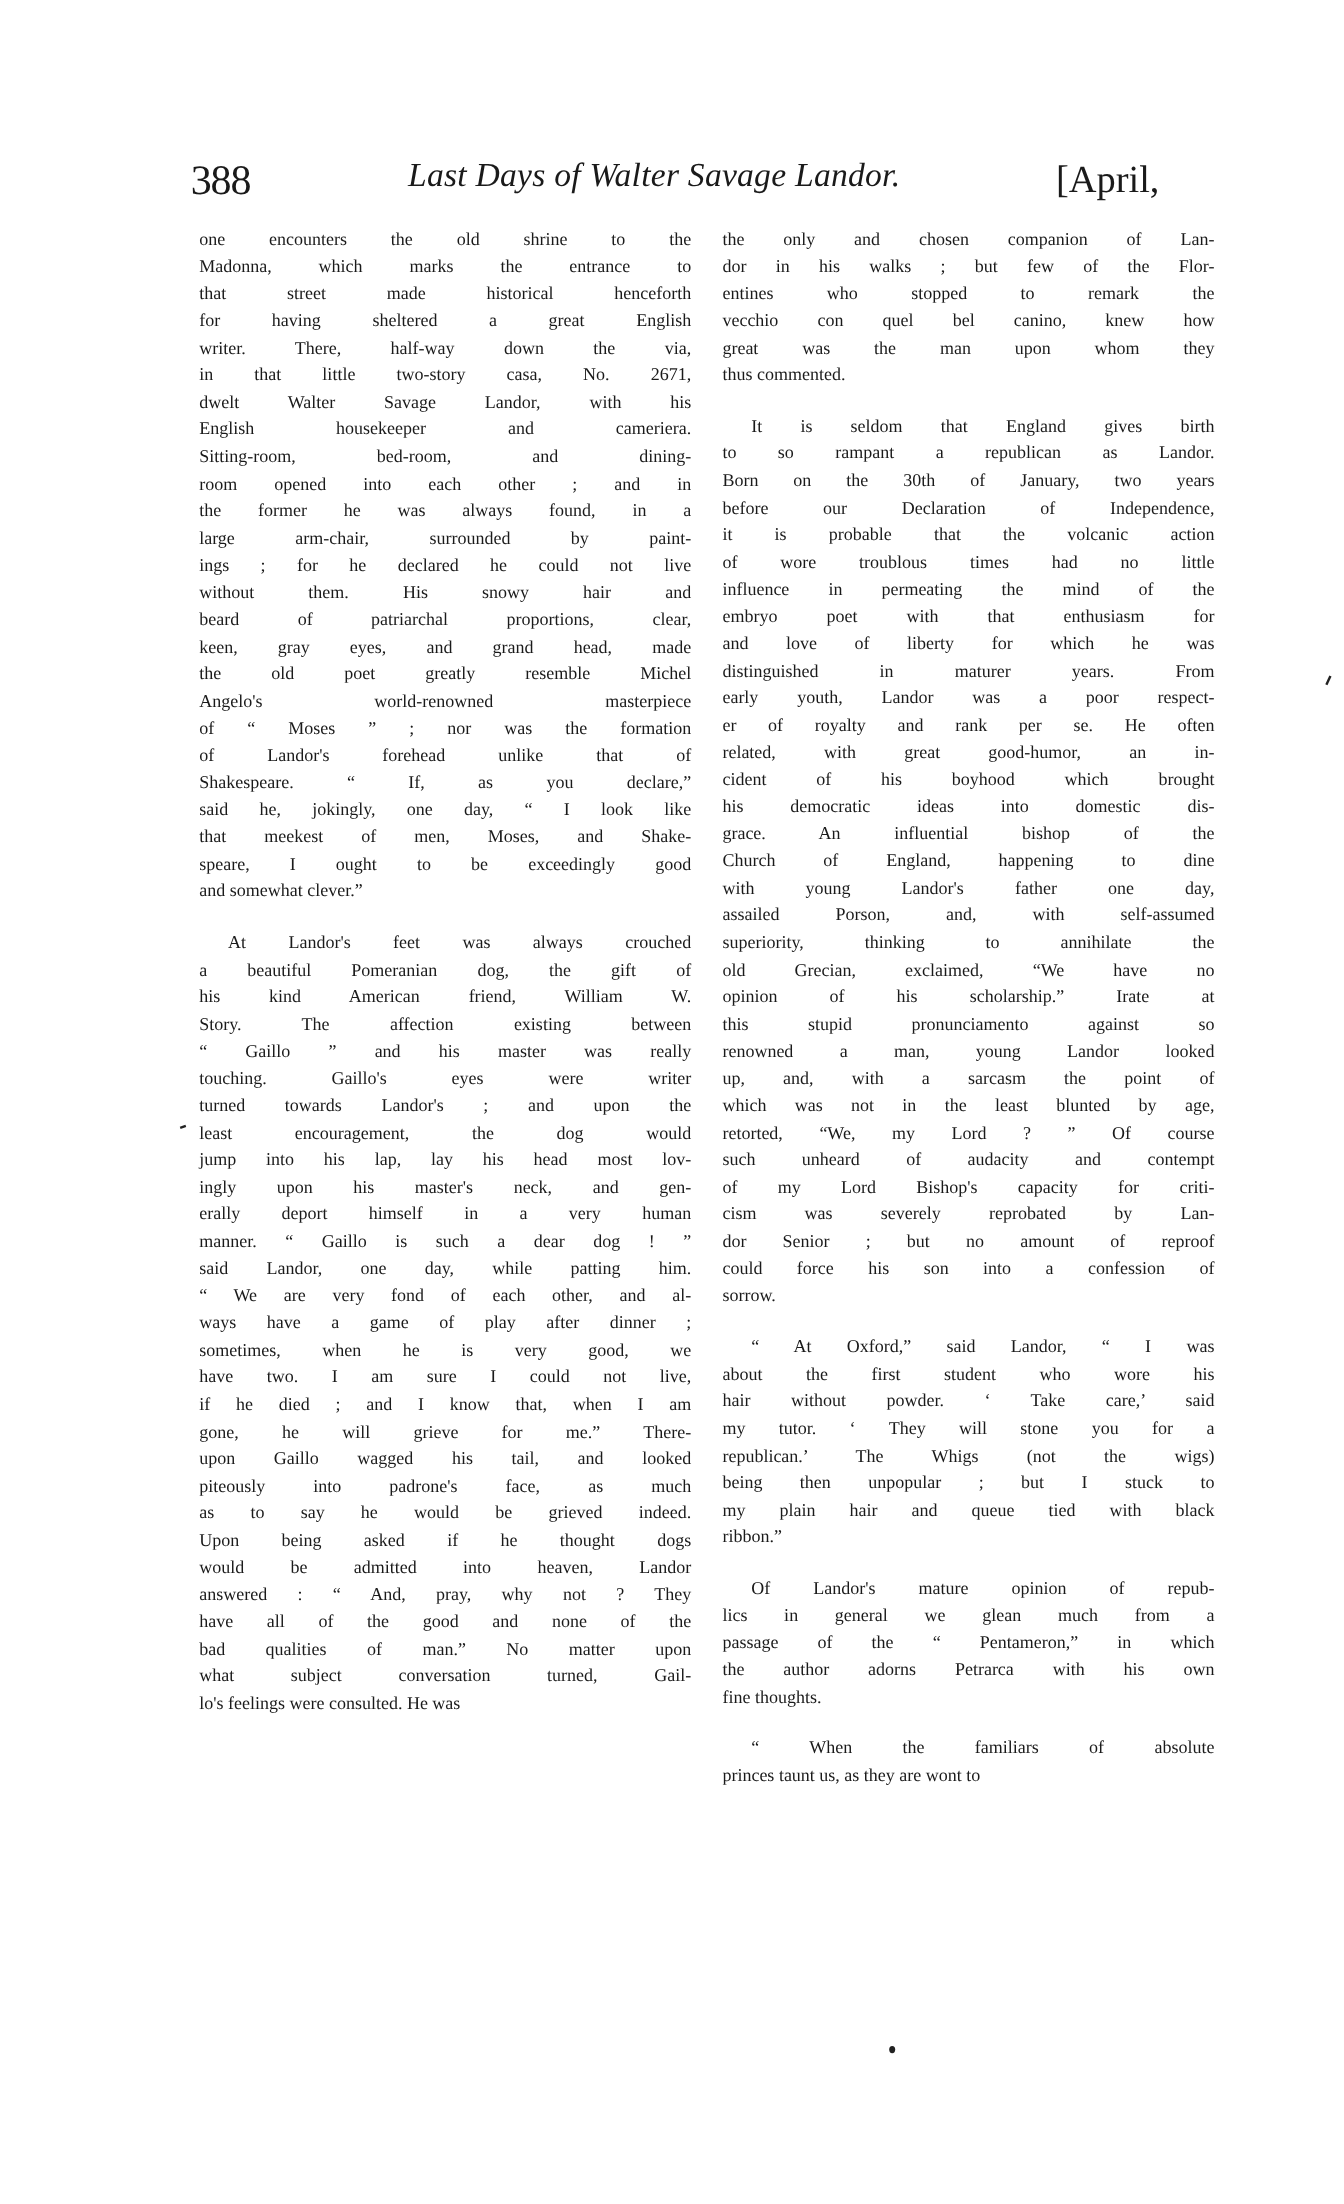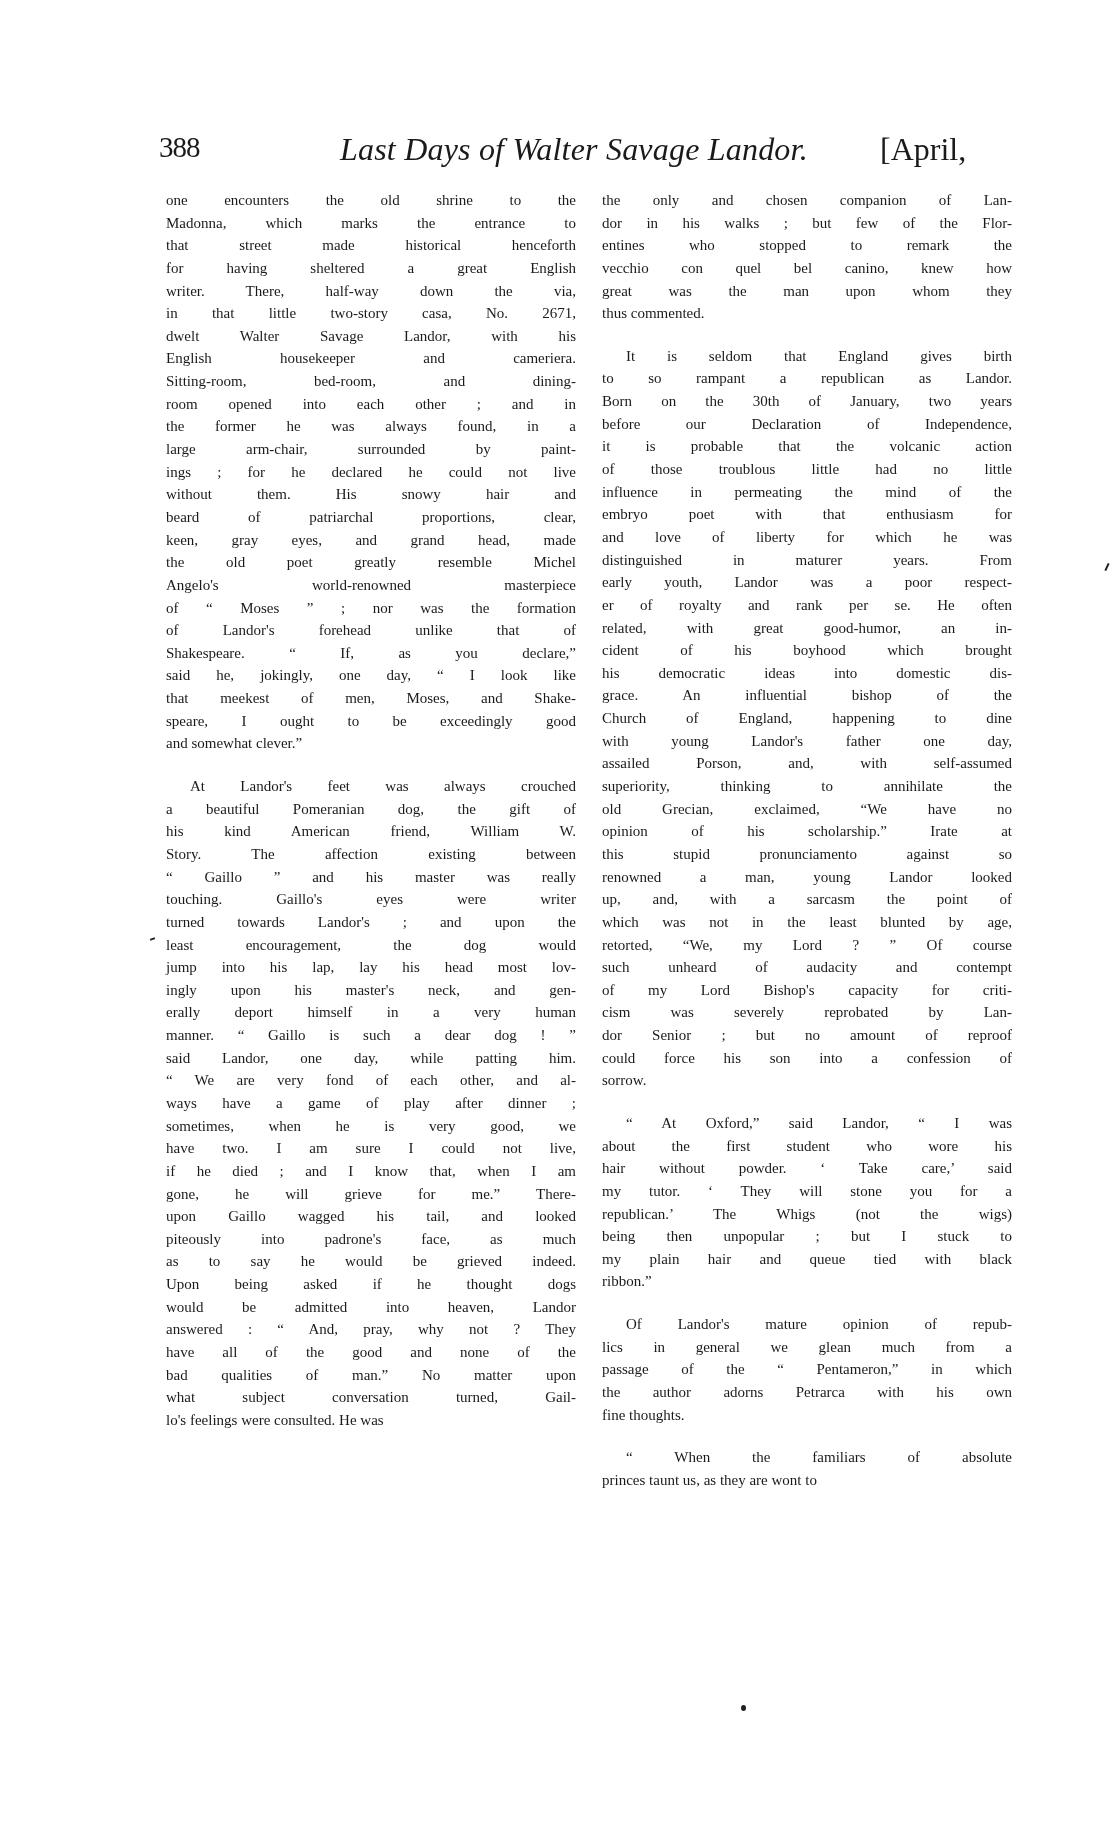--- a/index.html
+++ b/index.html
@@ -19,28 +19,28 @@
       position: absolute;
       top: 131px;
       left: 0;
       width: 1120px;
       height: 40px;
     }
     .page-number {
       position: absolute;
       left: 159px;
       top: 0;
-      font-size: 29px;
+      font-size: 35px;
       letter-spacing: -1px;
     }
     .running-title {
       position: absolute;
       left: 340px;
       top: 0;
-      font-size: 32px;
+      font-size: 28px;
       font-style: italic;
       letter-spacing: 0.2px;
     }
     .running-date {
       position: absolute;
       left: 880px;
       top: 0;
       font-size: 32px;
     }
     .column {
@@ -162,21 +162,21 @@
     <span class="line">dor in his walks ; but few of the Flor-</span>
     <span class="line">entines who stopped to remark the</span>
     <span class="line">vecchio con quel bel canino, knew how</span>
     <span class="line">great was the man upon whom they</span>
     <span class="line last">thus commented.</span>
     <span class="line indent">It is seldom that England gives birth</span>
     <span class="line">to so rampant a republican as Landor.</span>
     <span class="line">Born on the 30th of January, two years</span>
     <span class="line">before our Declaration of Independence,</span>
     <span class="line">it is probable that the volcanic action</span>
-    <span class="line">of those troublous little had no little</span>
+    <span class="line">of wore troublous times had no little</span>
     <span class="line">influence in permeating the mind of the</span>
     <span class="line">embryo poet with that enthusiasm for</span>
     <span class="line">and love of liberty for which he was</span>
     <span class="line">distinguished in maturer years.  From</span>
     <span class="line">early youth, Landor was a poor respect-</span>
     <span class="line">er of royalty and rank per se.  He often</span>
     <span class="line">related, with great good-humor, an in-</span>
     <span class="line">cident of his boyhood which brought</span>
     <span class="line">his democratic ideas into domestic dis-</span>
     <span class="line">grace.  An influential bishop of the</span>

